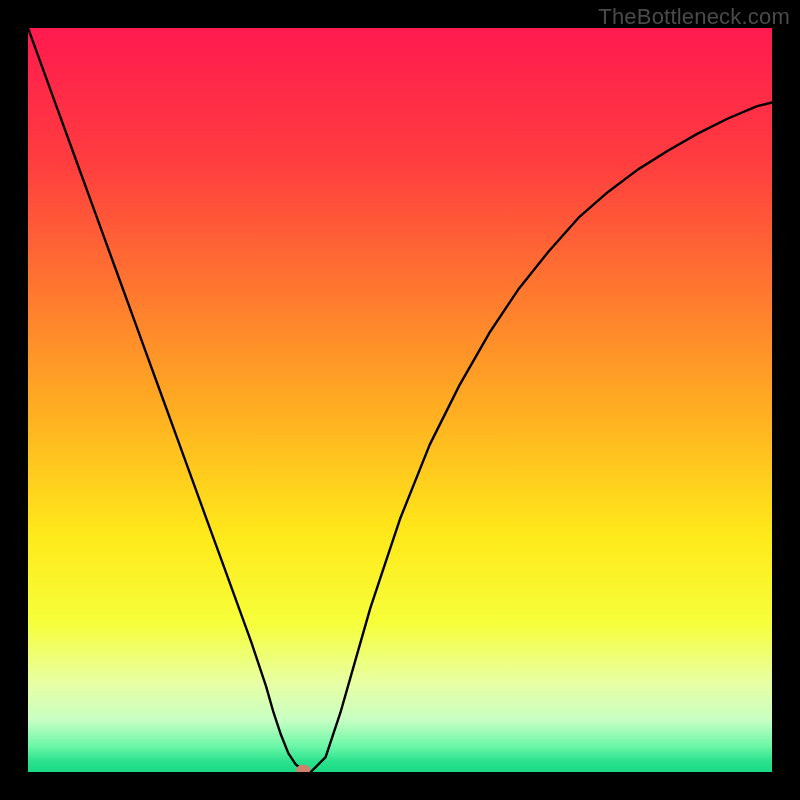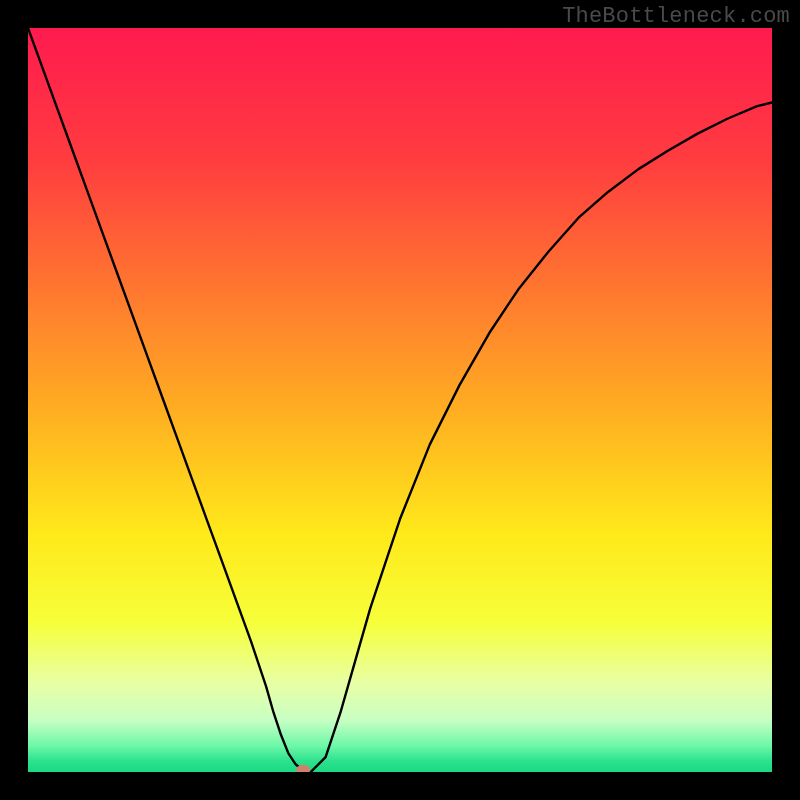--- a/index.html
+++ b/index.html
@@ -20,21 +20,20 @@
   }
   .watermark {
     position: absolute;
     top: 4px;
     right: 10px;
     color: #4a4a4a;
     font-size: 22px;
     font-weight: 400;
     letter-spacing: 0.2px;
     z-index: 5;
-    font-family: Liberation Mono, monospace;
   }
   .plot {
     position: absolute;
     top: 28px;
     left: 28px;
     width: 744px;
     height: 744px;
     box-sizing: border-box;
   }
   .plot svg {

